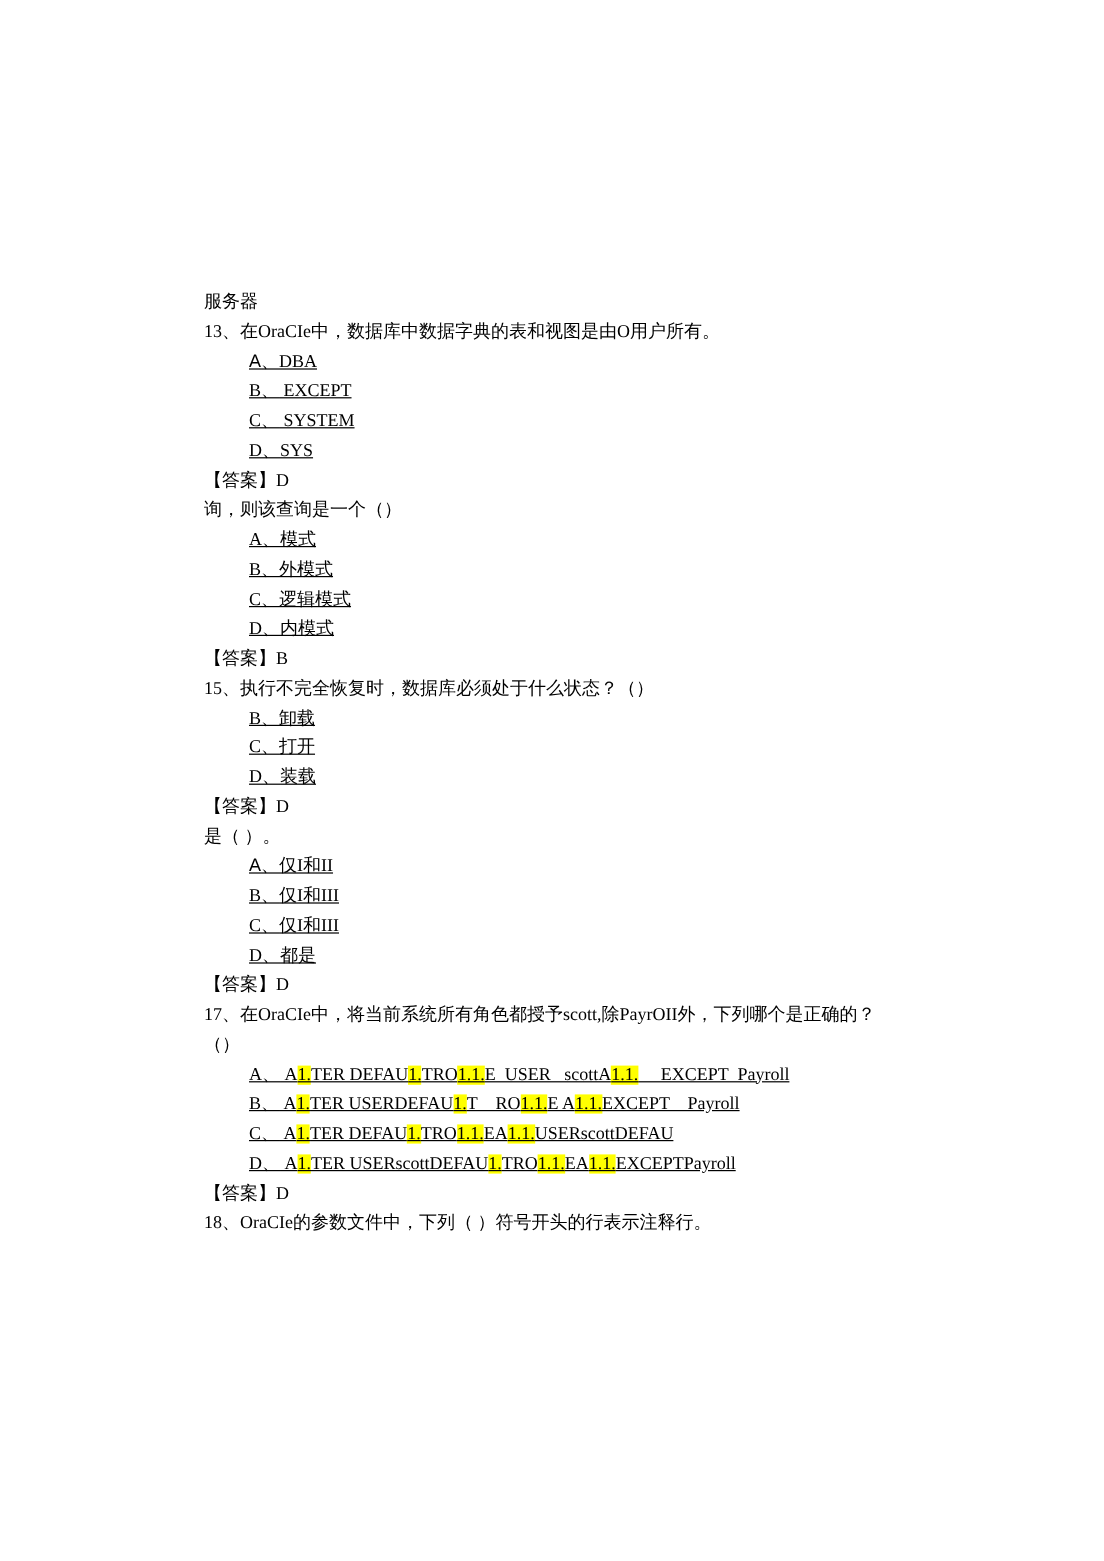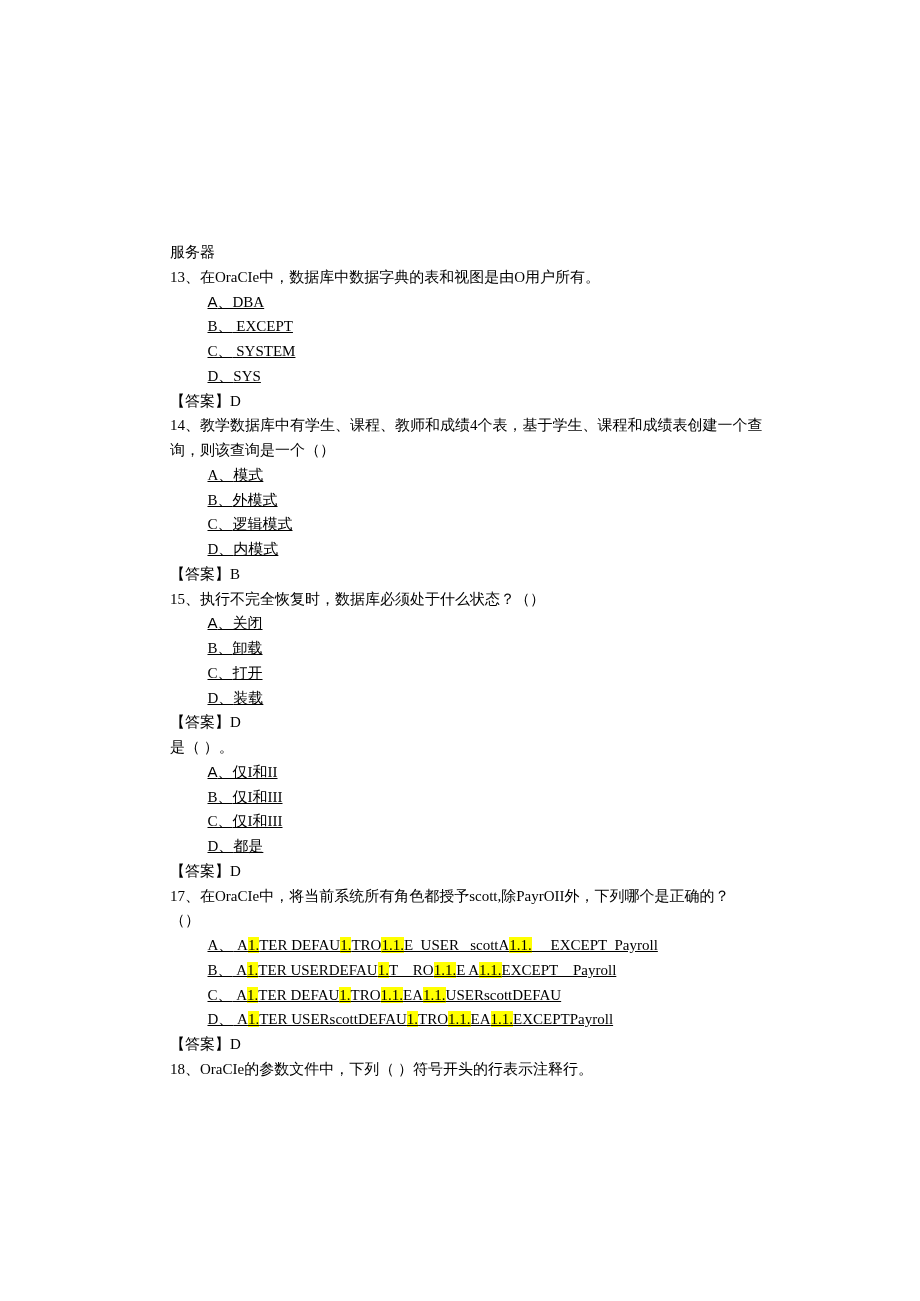--- a/index.html
+++ b/index.html
@@ -49,42 +49,38 @@
   <span class="line opt">
     <span>C、</span><span> SYSTEM</span>
   </span>
   <span class="line opt">
     <span>D、</span><span>SYS</span>
   </span>
   <span class="line">
     <span>【答案】</span><span>D</span>
   </span>
 
-  <span class="line">14、教学数据库中有学生、课程、教师和成绩4个表，基于学生、课程和成绩表创建一个查</span>
   <span class="line">询，则该查询是一个（）</span>
   <span class="line opt">
     <span>A、</span><span>模式</span>
   </span>
   <span class="line opt">
     <span>B、</span><span>外模式</span>
   </span>
   <span class="line opt">
     <span>C、</span><span>逻辑模式</span>
   </span>
   <span class="line opt">
     <span>D、</span><span>内模式</span>
   </span>
   <span class="line">
     <span>【答案】</span><span>B</span>
   </span>
 
   <span class="line">15、执行不完全恢复时，数据库必须处于什么状态？（）</span>
-  <span class="line opt">
-    <span class="opt-letter-sans">A</span><span>、关闭</span>
-  </span>
   <span class="line opt">
     <span>B、</span><span>卸载</span>
   </span>
   <span class="line opt">
     <span>C、</span><span>打开</span>
   </span>
   <span class="line opt">
     <span>D、</span><span>装载</span>
   </span>
   <span class="line">

